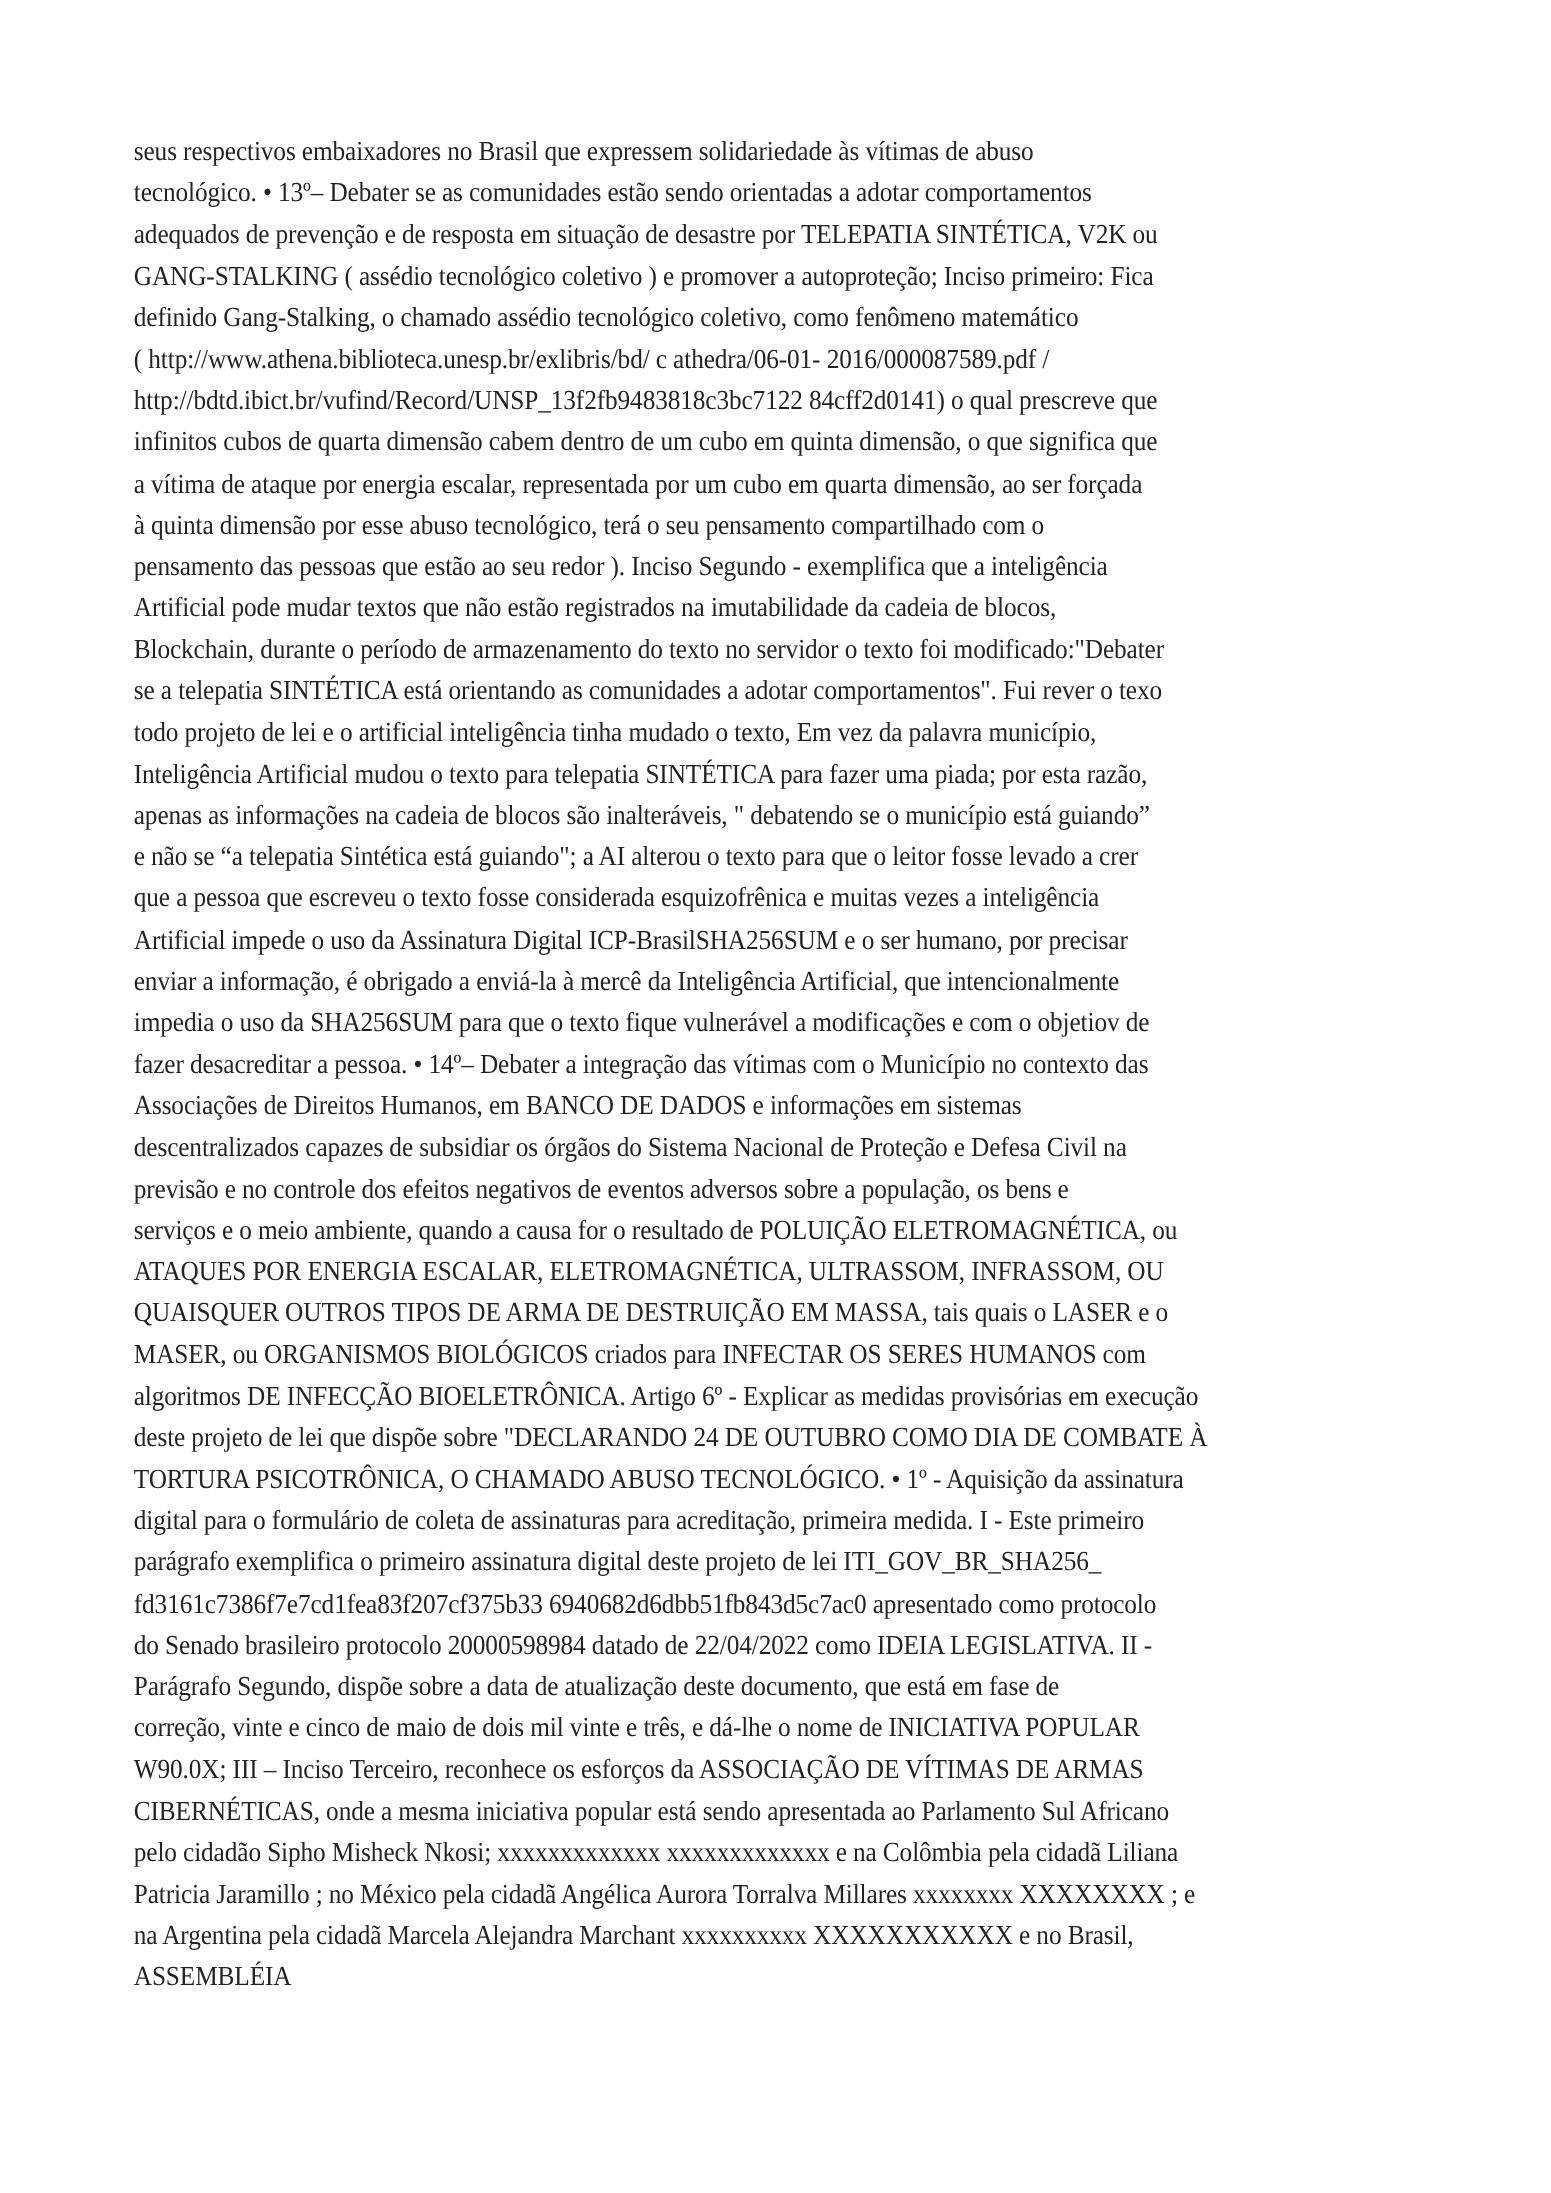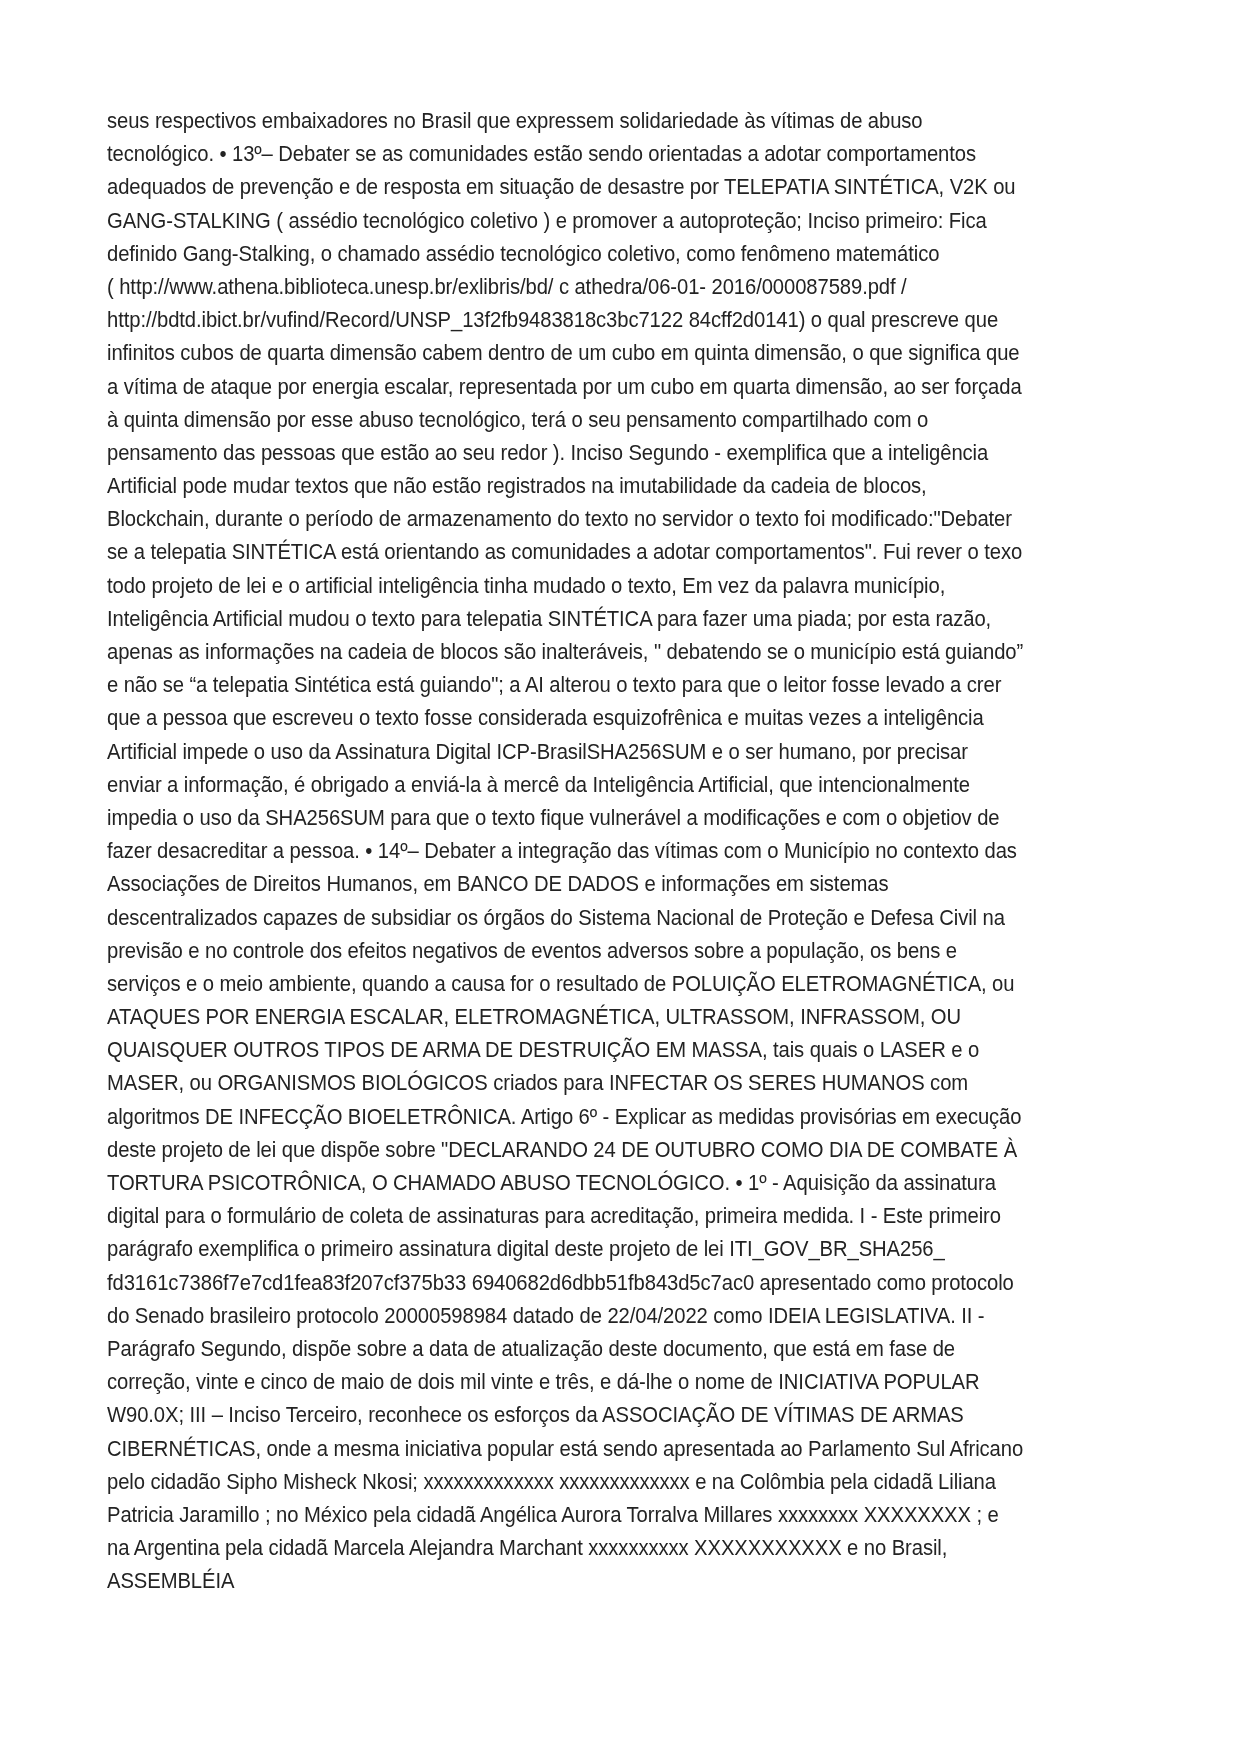--- a/index.html
+++ b/index.html
@@ -6,21 +6,21 @@
     margin: 0;
     padding: 0;
     background: #ffffff;
   }
   .page {
     position: relative;
     width: 1241px;
     height: 1754px;
     background: #ffffff;
     overflow: hidden;
-    font-family: Liberation Sans, sans-serif;
+    font-family: Liberation Serif, serif;
   }
   .text-block {
     position: absolute;
     left: 107px;
     top: 104px;
     width: 1130px;              
     transform: scaleX(0.92);    
     transform-origin: 0 0;
     color: #232323;
     font-size: 22px;

